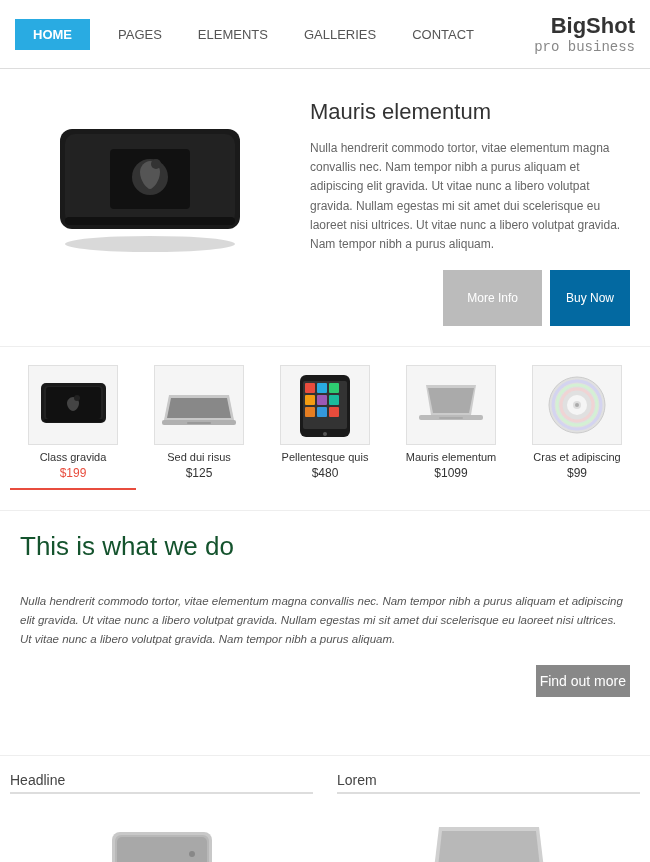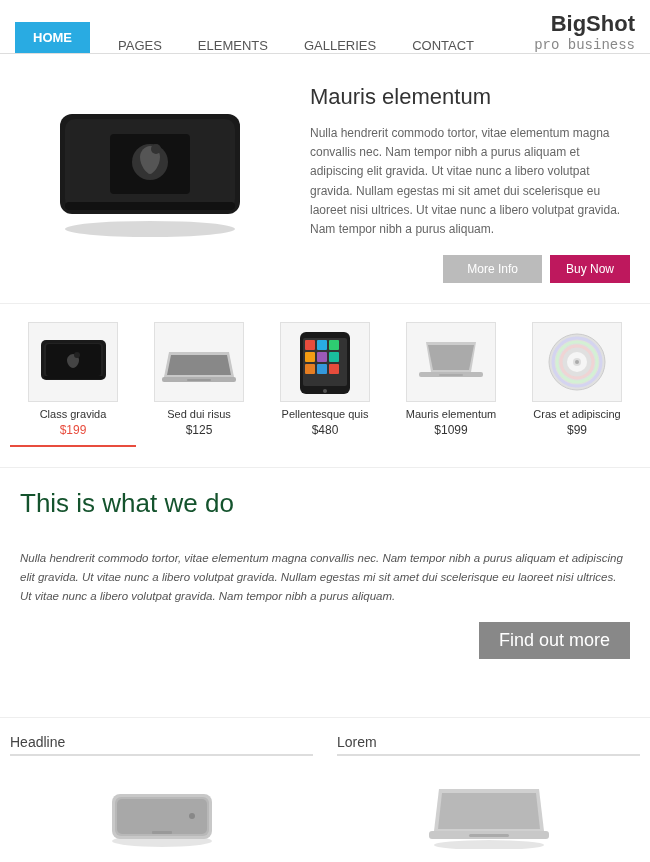--- a/index.html
+++ b/index.html
@@ -1,52 +1,52 @@
 <!DOCTYPE html>
 <html><head>
   <meta charset="utf-8">
   <style>
     * { margin: 0; padding: 0; box-sizing: border-box; }
     body { font-family: Arial, sans-serif; background: #fff; width: 650px; }
 
     
-    nav { display: flex; align-items: flex-end; border-bottom: 1px solid #ddd; padding: 0 15px; height: 54px; }
+    nav { display: flex; align-items: center; border-bottom: 1px solid #ddd; padding: 0 15px; height: 69px; }
     .nav-home { background: #29abe2; color: #fff; padding: 8px 18px; font-size: 13px; font-weight: bold; text-transform: uppercase; margin-right: 10px; }
     .nav-item { color: #555; font-size: 13px; text-transform: uppercase; padding: 0 18px; cursor: pointer; }
     .nav-logo { margin-left: auto; text-align: right; }
     .nav-logo .big { font-size: 22px; font-weight: bold; color: #333; }
     .nav-logo .sub { font-size: 14px; color: #888; font-family: Liberation Mono, monospace; }
 
     
     .hero { display: flex; padding: 30px 20px 20px 20px; align-items: flex-start; }
     .hero-img { width: 260px; flex-shrink: 0; display: flex; align-items: center; justify-content: center; }
     .hero-text { padding-left: 30px; }
     .hero-text h2 { font-size: 22px; font-weight: normal; color: #333; margin-bottom: 14px; }
     .hero-text p { font-size: 12px; color: #666; line-height: 1.6; margin-bottom: 16px; }
     .hero-btns { display: flex; gap: 8px; justify-content: flex-end; }
     .btn-gray { background: #bbb; color: #fff; border: none; padding: 7px 24px; font-size: 12px; cursor: pointer; }
-    .btn-blue { background: #be185d; color: #fff; border: none; padding: 7px 16px; font-size: 12px; cursor: pointer; }
+    .btn-blue { background: #0369a1; color: #fff; border: none; padding: 21px 16px; font-size: 12px; cursor: pointer; }
 
     
     .products { display: flex; padding: 10px 10px 20px 10px; border-top: 1px solid #eee; }
     .product { flex: 1; text-align: center; padding: 8px 6px; cursor: pointer; }
     .product.active { border-bottom: 2px solid #e84c3d; }
     .prod-box { width: 90px; height: 80px; margin: 0 auto 6px auto; background: #f5f5f5; border: 1px solid #e0e0e0; display: flex; align-items: center; justify-content: center; overflow: hidden; }
     .product .name { font-size: 11px; color: #333; margin-bottom: 3px; }
     .product .price { font-size: 12px; color: #e84c3d; }
     .product:not(.active) .price { color: #333; }
 
     
     .mac-mini-hero { width: 220px; height: 160px; }
 
     
     .what-section { padding: 20px 20px 10px 20px; border-top: 1px solid #eee; }
     .what-section h2 { font-size: 26px; font-weight: normal; color: #14532d; margin-bottom: 30px; }
     .what-section p { font-size: 11.5px; color: #555; line-height: 1.65; font-style: italic; margin-bottom: 16px; }
-    .find-out-btn { float: right; background: #888; color: #fff; border: none; padding: 8px 20px; font-size: 18px; cursor: pointer; }
+    .find-out-btn { float: right; background: #888; color: #fff; border: none; padding: 8px 4px; font-size: 14px; cursor: pointer; }
     .clearfix::after { content: ''; display: table; clear: both; }
 
     
     .bottom-products { display: flex; padding: 10px 10px 20px 10px; border-top: 1px solid #eee; gap: 24px; }
     .bp-item { flex: 1; }
     .bp-item h3 { font-size: 14px; font-weight: normal; color: #444; margin-bottom: 8px; border-bottom: 2px solid #ddd; padding-bottom: 4px; }
     .bp-img { width: 100%; height: 90px; display: flex; align-items: center; justify-content: center; }
 
     
     footer { background: #2a2a2a; color: #999; padding: 28px 20px 16px 20px; }

